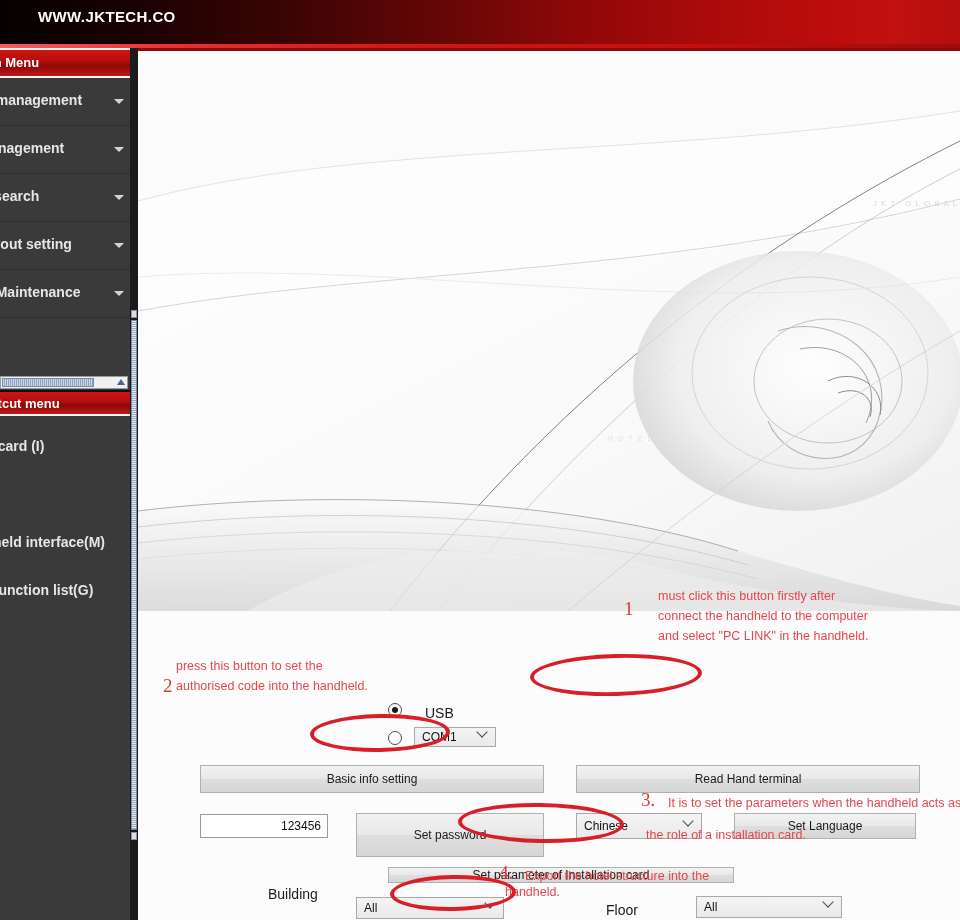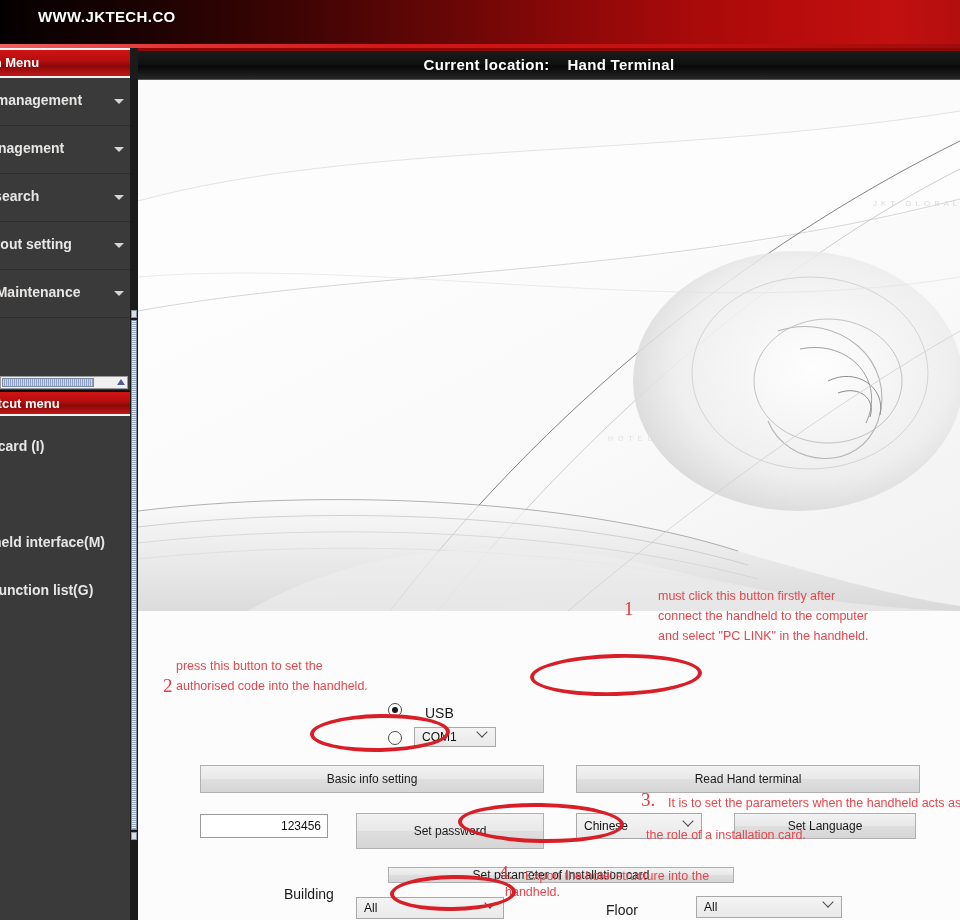--- a/index.html
+++ b/index.html
@@ -260,27 +260,20 @@
 
   <div class="vscroll">
     <div class="vscroll-up"></div>
     <div class="vscroll-track"></div>
     <div class="vscroll-dn"></div>
   </div>
 
   <div class="content">
     <div class="content-top-line"></div>
 
-    <div class="loc-bar">
-      <div class="loc-text">
-        <span>Current location:</span>
-        &nbsp;&nbsp;
-        <span>Hand Terminal</span>
-      </div>
-    </div>
 
     <div class="art">
       <svg width="822" height="530" viewBox="0 0 822 530">
         <defs>
           <linearGradient id="g1" x1="0" y1="0" x2="1" y2="1">
             <stop offset="0%" stop-color="#ffffff"></stop>
             <stop offset="60%" stop-color="#f2f2f2"></stop>
             <stop offset="100%" stop-color="#d8d8d8"></stop>
           </linearGradient>
           <linearGradient id="g2" x1="0" y1="0" x2="0" y2="1">
@@ -328,30 +321,30 @@
       <div class="sel" style="left:276px; top:149px; width:82px; height:20px;">
         <span>COM1</span>
         <span class="chev"></span>
       </div>
 
 
       <div class="btn" style="left:62px; top:187px; width:344px; height:28px;">Basic info setting</div>
       <div class="btn" style="left:438px; top:187px; width:344px; height:28px;">Read Hand terminal</div>
 
       <div class="txtin" style="left:62px; top:236px; width:128px; height:24px;">123456</div>
-      <div class="btn" style="left:218px; top:235px; width:188px; height:36px;">Set password</div>
+      <div class="btn" style="left:218px; top:235px; width:188px; height:44px;">Set password</div>
       <div class="sel" style="left:438px; top:235px; width:126px; height:26px;">
         <span>Chinese</span>
         <span class="chev"></span>
       </div>
       <div class="btn" style="left:596px; top:235px; width:182px; height:26px;">Set Language</div>
 
       <div class="btn" style="left:250px; top:277px; width:346px; height:16px;margin-top:12px;">Set parameter of Installation card</div>
 
-      <div class="lbl" style="left:130px; top:308px;margin-left:16px;">Building</div>
+      <div class="lbl" style="left:130px; top:308px;">Building</div>
       <div class="sel" style="left:218px; top:319px; width:148px; height:22px;">
         <span>All</span>
         <span class="chev"></span>
       </div>
       <div class="lbl" style="left:468px; top:324px;">Floor</div>
       <div class="sel" style="left:558px; top:318px; width:146px; height:22px;">
         <span>All</span>
         <span class="chev"></span>
       </div>
 

